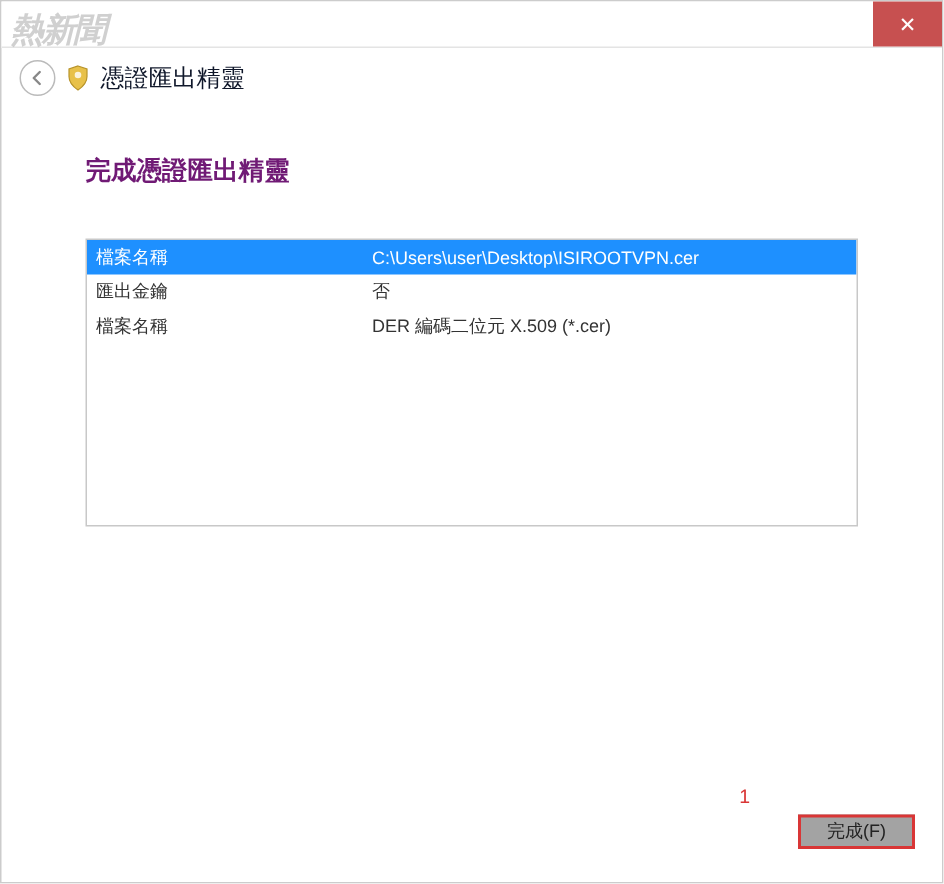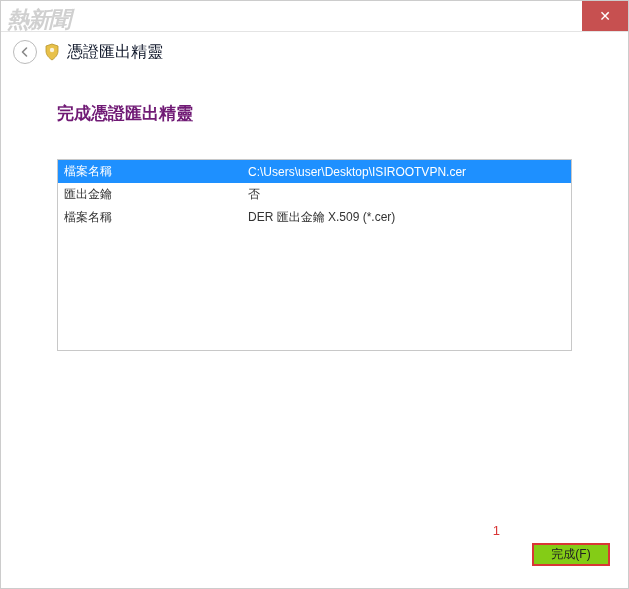--- a/index.html
+++ b/index.html
@@ -13,21 +13,21 @@
   .content{flex:1;padding:32px 56px 10px;}
   .page-heading{font-size:17px;color:#701a75;margin:0 0 34px;}
   .msg{margin:0 0 30px;color:#333;}
   .settings-label{margin:0 0 4px;}
   .settings-box{border:1px solid #c8c8c8;height:190px;overflow:auto;}
   table{width:100%;border-collapse:collapse;font-size:12px;}
   tr.selected td{background:#1e90ff;color:#fff;margin-left:40px;}
   td{padding:3px 8px 3px 6px;white-space:nowrap;}
   td.key{width:170px;}
   .footer{padding:18px 18px 22px;display:flex;justify-content:flex-end;gap:10px;position:relative;}
-  .btn{min-width:78px;height:23px;line-height:21px;text-align:center;background:#84cc16;border:1px solid #adadad;font-size:12px;color:#222;cursor:default;box-sizing:border-box;}
+  .btn{min-width:78px;height:23px;line-height:21px;text-align:center;background:#a3a3a3;border:1px solid #adadad;font-size:12px;color:#222;cursor:default;box-sizing:border-box;}
   .btn.primary{border:2px solid #d93636;line-height:19px;}
   .anno{position:absolute;color:#d93636;font-size:13px;font-family:Arial;right:128px;top:-2px;}
   .watermark{position:absolute;top:4px;left:6px;font-size:22px;font-weight:bold;font-style:italic;color:rgba(170,170,170,0.55);letter-spacing:-1px;pointer-events:none;}
 </style>
 </head>
 <body>
 
 <div class="window">
 
   <div class="watermark">熱新聞</div>
@@ -60,21 +60,21 @@
             <tr class="selected">
               <td class="key">檔案名稱</td>
               <td>C:\Users\user\Desktop\ISIROOTVPN.cer</td>
             </tr>
             <tr>
               <td class="key">匯出金鑰</td>
               <td>否</td>
             </tr>
             <tr>
               <td class="key">檔案名稱</td>
-              <td>DER 匯出金鑰 X.509 (*.cer)</td>
+              <td>DER 編碼二位元 X.509 (*.cer)</td>
             </tr>
           </tbody>
       </table>
     </div>
   </div>
 
   <div class="footer">
     <div class="anno">1</div>
     <div class="btn primary">完成(F)</div>
   </div>

